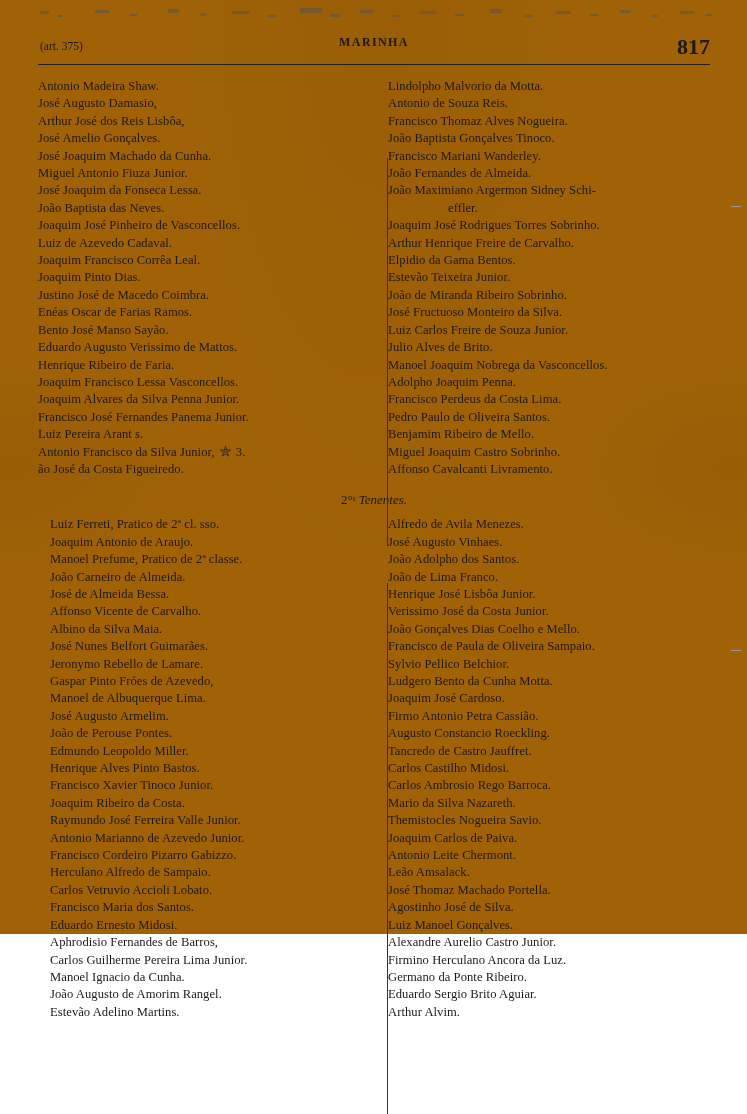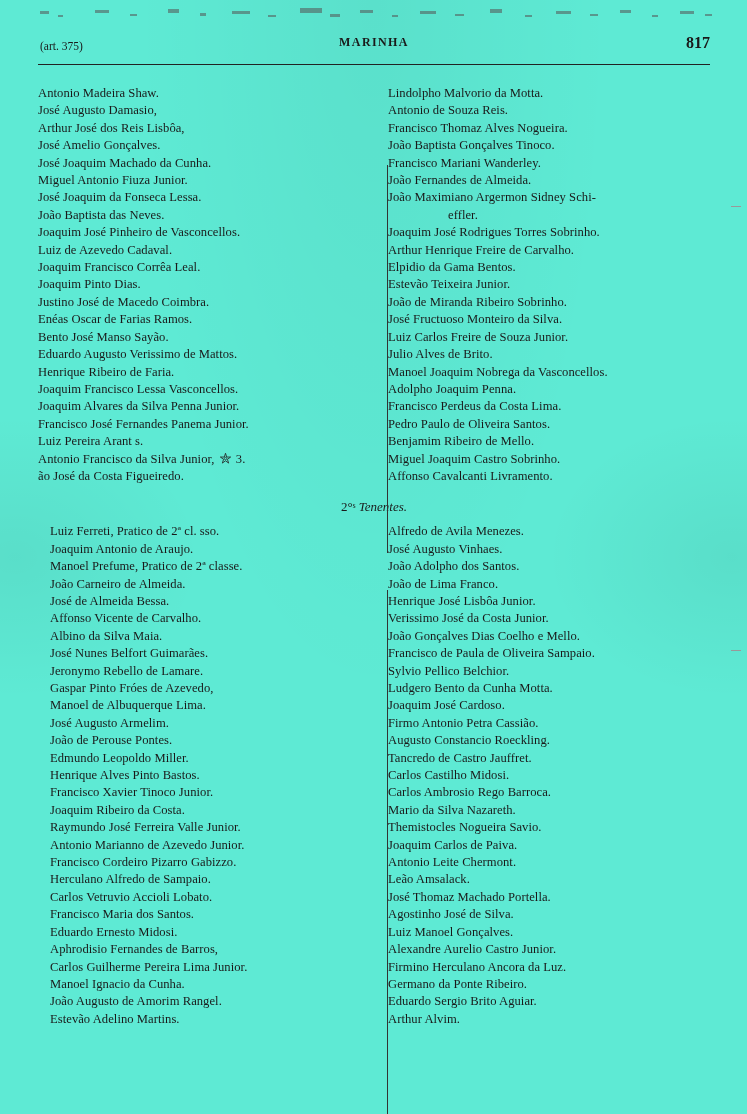--- a/index.html
+++ b/index.html
@@ -11,22 +11,22 @@
     width: 747px;
     height: 1114px;
     font-family: "Liberation Serif", serif;
     color: #1a1a1a;
     position: relative;
     overflow: hidden;
   }
   .page {
     position: relative;
     width: 747px;
-    height: 1114px;
-    background: #5eead4;
+    height: 934px;
+    background: #a16207;
   }
   
   .page::before {
     content: "";
     position: absolute;
     inset: 0;
     background:
       radial-gradient(ellipse at 50% 0%, rgba(0,0,0,0.045), rgba(0,0,0,0) 45%),
       radial-gradient(ellipse at 2% 50%, rgba(0,0,0,0.05), rgba(0,0,0,0) 18%),
       radial-gradient(ellipse at 98% 50%, rgba(0,0,0,0.05), rgba(0,0,0,0) 18%);
@@ -62,36 +62,36 @@
     top: 1px;
     text-align: center;
     font-size: 12px;
     font-weight: bold;
     letter-spacing: 1.4px;
   }
   .hdr-right {
     position: absolute;
     right: 0;
     top: 0;
-    font-size: 16px;
+    font-size: 22px;
     font-weight: bold;
   }
   .rule {
     position: absolute;
     left: 38px;
     width: 672px;
     height: 0;
     border-top: 1.4px solid #222;
   }
   .rule-top { top: 64px; }
 
   .columns {
     position: absolute;
     left: 38px;
-    top: 85px;
+    top: 78px;
     width: 672px;
   }
   .divider {
     position: absolute;
     left: 349px;
     top: 80px;
     width: 0;
     height: 388px;
     border-left: 1px solid #333;
   }

